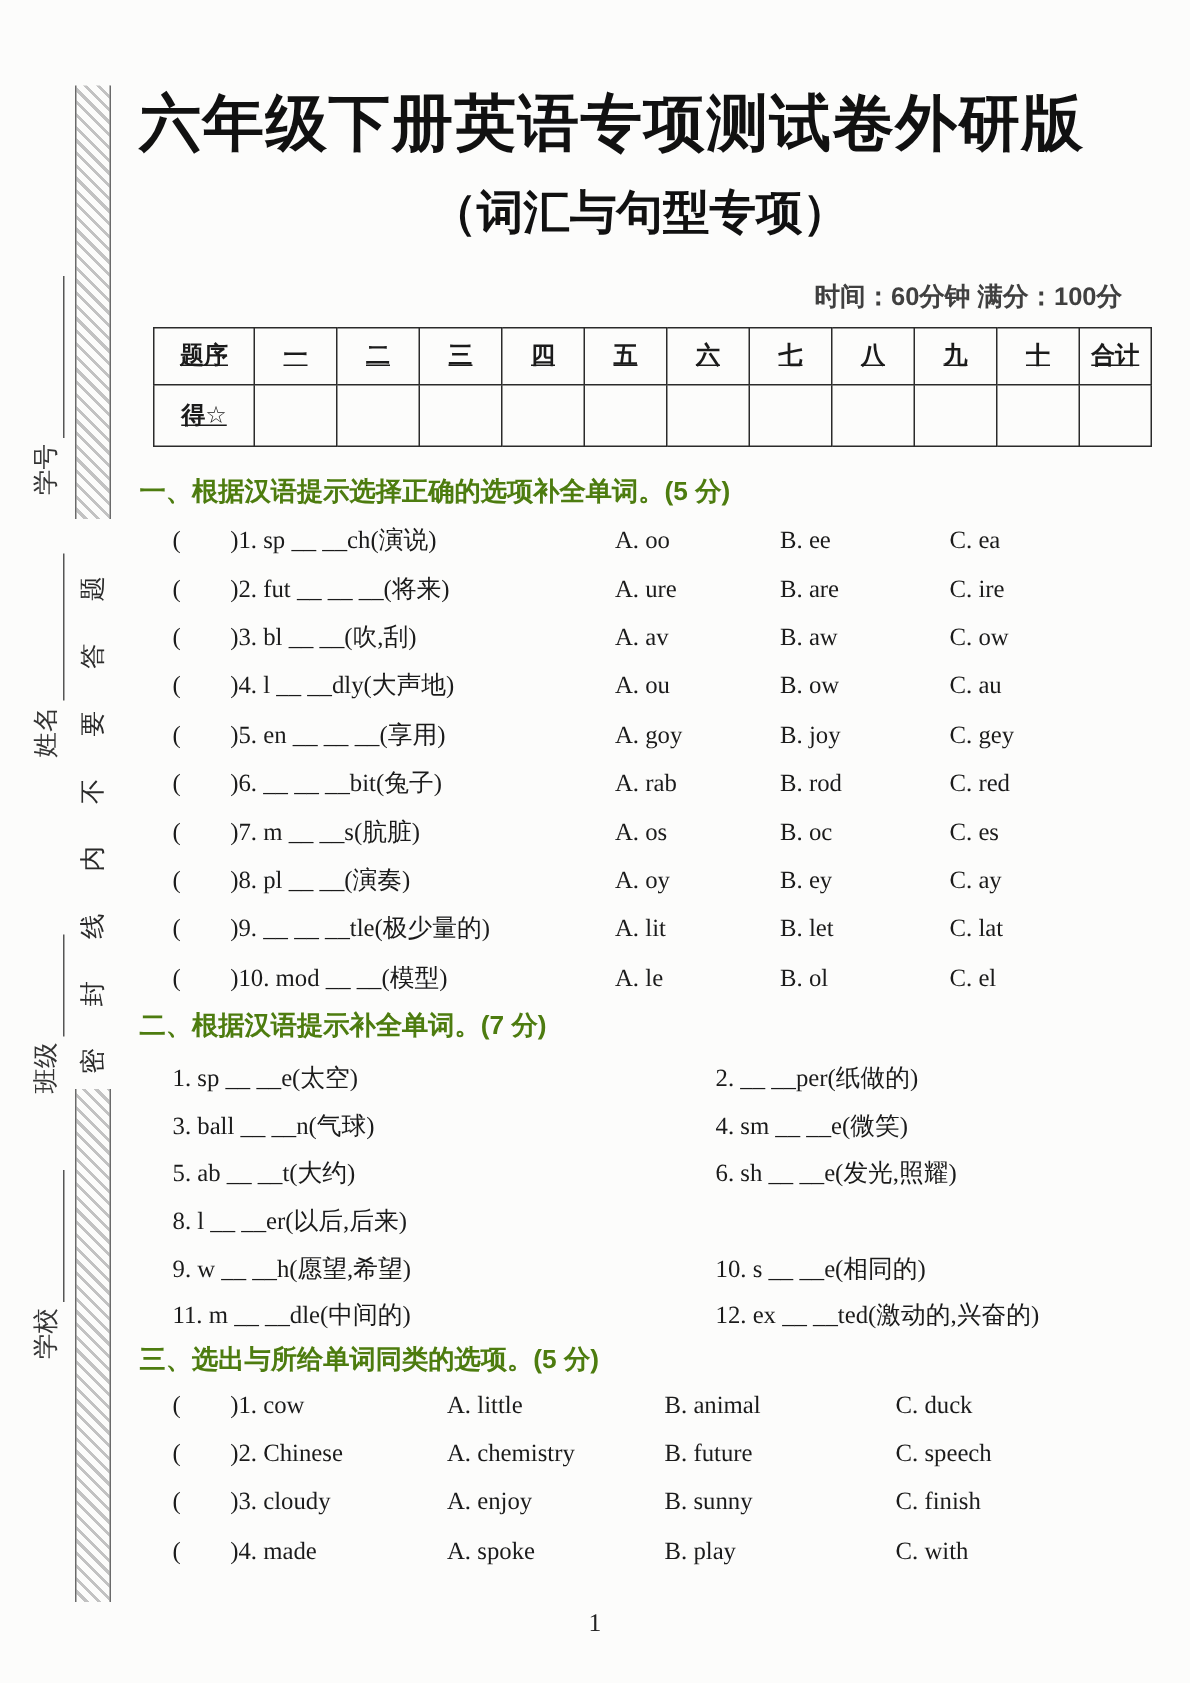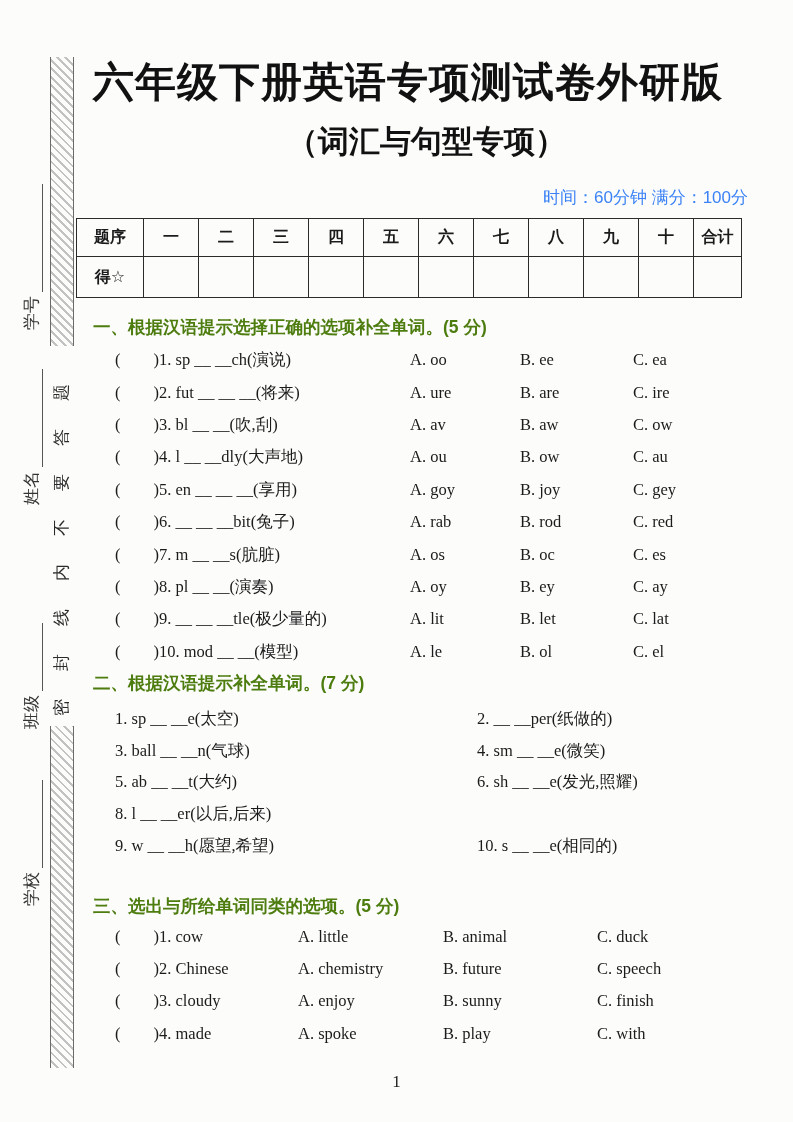--- a/index.html
+++ b/index.html
@@ -36,26 +36,26 @@
     font-weight:900;font-size:41px;letter-spacing:1px;color:#111;white-space:nowrap;
   }
   .paper-subtitle{
     position:absolute;left:93px;top:121px;width:667px;
     text-align:center;font-family:"Liberation Sans","DejaVu Sans",sans-serif;
     font-weight:800;font-size:31px;color:#111;white-space:nowrap;
   }
   .exam-info{
     position:absolute;left:93px;top:186px;width:655px;
     text-align:right;font-family:"Liberation Sans","DejaVu Sans",sans-serif;
-    font-size:17px;font-weight:400;color:#3b82f6;
+    font-size:17px;font-weight:700;color:#404040;
   }
   
   table.score{
-    position:absolute;left:76px;top:218px;width:666px;height:78px;
-    border-collapse:collapse;table-layout:fixed;
+    position:absolute;left:102px;top:218px;width:666px;height:78px;
+    border-collapse:collapse;table-layout:fixed;text-decoration:underline;
   }
   table.score td{
     border:1.8px solid #2b2b2b;text-align:center;vertical-align:middle;
     font-family:"Liberation Sans","DejaVu Sans",sans-serif;
     font-size:16px;font-weight:700;color:#1b1b1b;padding:0;
   }
   table.score tr.r1 td{height:37px;}
   table.score tr.r2 td{height:40px;}
   
   .sec-title{
@@ -216,20 +216,24 @@
     <span class="w">5. ab __ __t(大约)</span>
     <span class="w">6. sh __ __e(发光,照耀)</span>
   </div>
   <div class="s2row">
     <span class="w">8. l __ __er(以后,后来)</span>
   </div>
   <div class="s2row">
     <span class="w">9. w __ __h(愿望,希望)</span>
     <span class="w">10. s __ __e(相同的)</span>
   </div>
+  <div class="s2row">
+    <span class="w">11. m __ __dle(中间的)</span>
+    <span class="w">12. ex __ __ted(激动的,兴奋的)</span>
+  </div>
 </div>
 
 <div class="sec-title" style="top:894px;">三、选出与所给单词同类的选项。(5 分)</div>
 <div class="qblock s3" style="top:921px;">
   <div class="qrow">
     <span class="stem">(        )1. cow</span>
     <span class="opt">A. little</span>
     <span class="opt">B. animal</span>
     <span class="opt">C. duck</span>
   </div>

